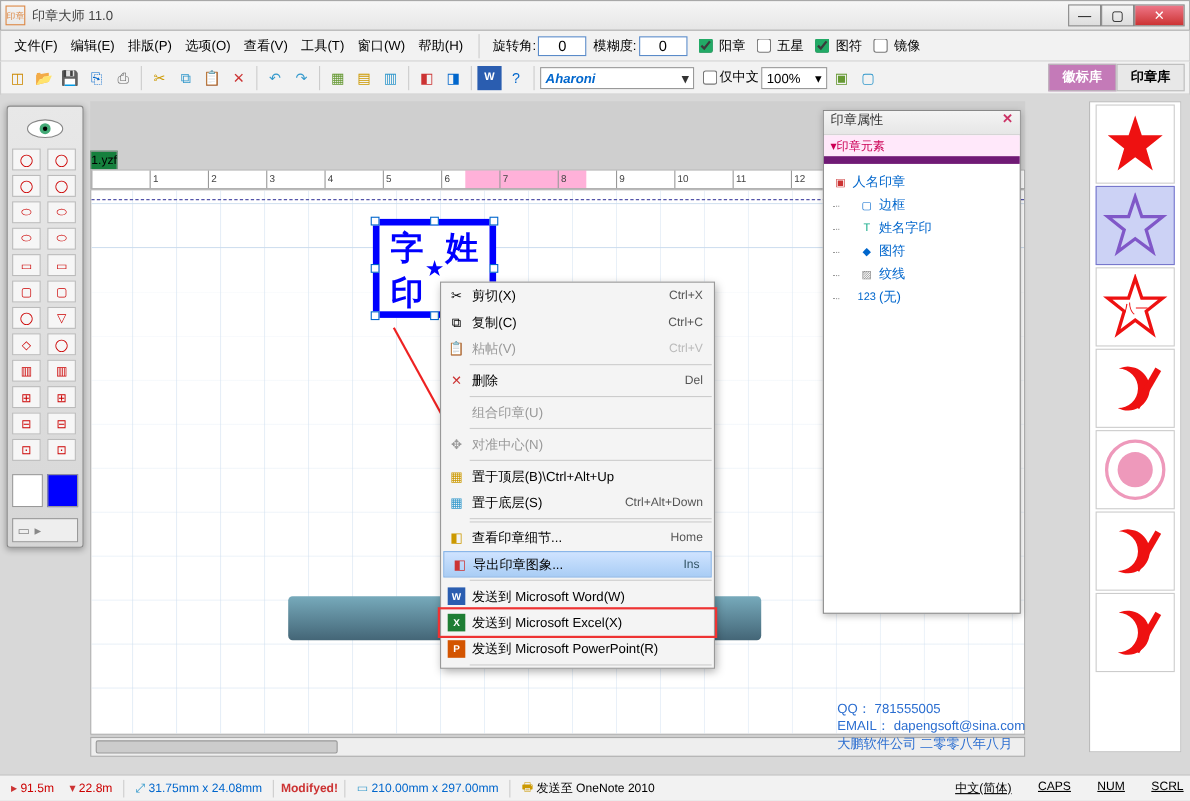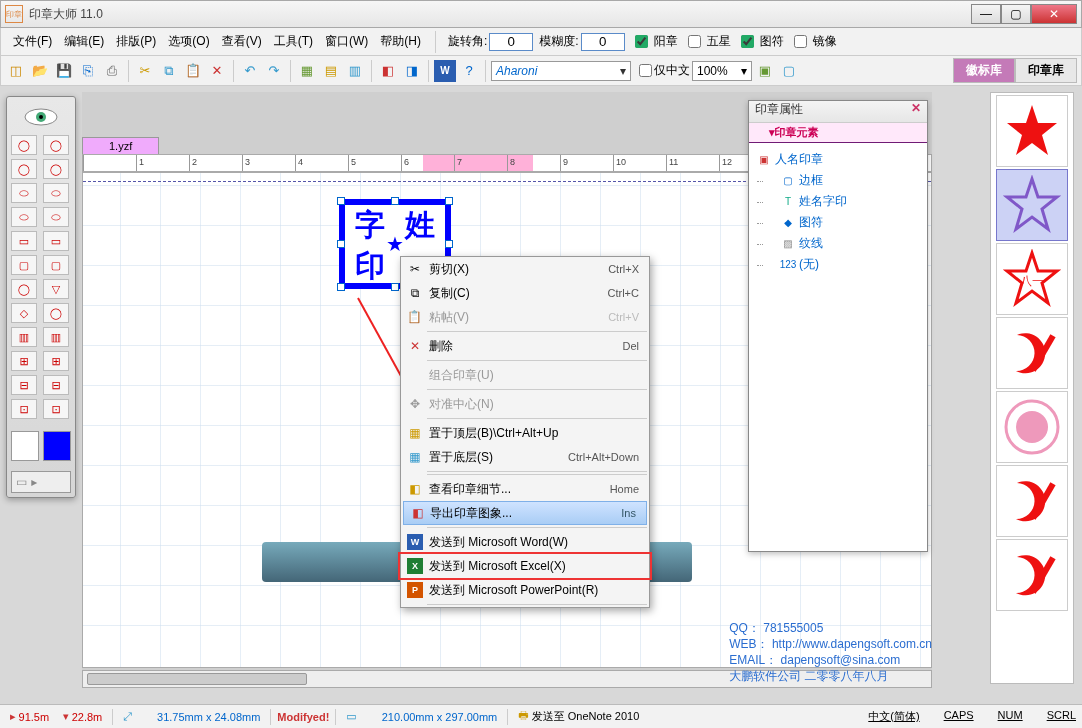--- a/index.html
+++ b/index.html
@@ -18,41 +18,41 @@
 .menubar .menuitem { padding: 2px 6px; }
 .menubar .sep { width:1px; height:22px; background:#ccc; margin:0 6px; }
 .menubar label { margin-left: 4px; }
 .menubar input.num { width: 44px; height:18px; border:1px solid #5a8bc9; background:#fff; text-align:center; }
 .menubar input[type=checkbox]{ margin-left:8px; vertical-align:middle; accent-color:#2a6; }
 
 
 .toolbar { height: 30px; background:#f2f2f2; border:1px solid #ccc; border-top:none; display:flex; align-items:center; padding:0 4px; gap:2px; }
 .tb-btn { width:22px; height:22px; display:flex; align-items:center; justify-content:center; border:1px solid transparent; font-size:13px; }
 .tb-sep { width:1px; height:22px; background:#ccc; margin:0 3px; }
-.font-sel { flex:0 0 auto; width:140px; height:20px; border:1px solid #999; background:#fff; color:#06c; font-weight:normal; font-style:italic; padding:0 4px; display:flex; align-items:center; justify-content:space-between; }
+.font-sel { flex:0 0 auto; width:140px; height:20px; border:1px solid #999; background:#fff; color:#06c; font-weight:bold; font-style:italic; padding:0 4px; display:flex; align-items:center; justify-content:space-between; }
 .zoom-sel { width:60px; height:20px; border:1px solid #999; background:#fff; padding:0 4px; display:flex; align-items:center; justify-content:space-between; }
 .tab-group { display:flex; margin-left:auto; }
 .tab { padding:3px 12px; border:1px solid #bbb; background:#e8e8e8;font-weight:bold; }
 .tab.active { background:#c47ab8; color:#fff; }
 
 
 .palette { position:absolute; left:6px; top:96px; width:70px; background:linear-gradient(#e8e8e8,#d6d6d6); border:1px solid #888; border-radius:3px; box-shadow:0 2px 6px rgba(0,0,0,.3); padding:6px 4px 36px 4px; display:flex; flex-direction:column; gap:4px; }
 .palette-top { height:28px;  display:flex; align-items:center; justify-content:center; }
 .palette-top svg { width:40px; height:20px; }
 .palette-grid { display:grid; grid-template-columns:1fr 1fr; gap:4px; }
 .pbtn { width:26px; height:20px; border:1px solid #bbb; background:#f6f6f6; display:flex; align-items:center; justify-content:center; font-size:11px; color:#c00; }
 .palette-foot { margin-top:8px; display:grid; grid-template-columns:1fr 1fr; gap:4px; }
 .swatch { height:30px; border:1px solid #999; }
 .swatch.w { background:#fff; }
 .swatch.b { background:#00f; }
 .palette-bottom { position:absolute; bottom:4px; left:4px; right:4px; height:22px; border:1px solid #999; background:#eee; display:flex;align-items:center;padding:0 4px;gap:4px; }
 
 
 .workspace { position:absolute; left:82px; top:92px; right:150px; bottom:40px; background:#cfcfcf; }
-.doc-tab { position:absolute; left:0; top:45px; background:#f0abfc; border:1px solid #999; padding:2px 26px; font-size:11px; }
+.doc-tab { position:absolute; left:0; top:45px; background:#15803d; border:1px solid #999; padding:2px 0; font-size:11px; }
 .ruler-h { position:absolute; left:0; top:62px; right:0; height:18px; background:#fff; border:1px solid #aaa; font-size:9px; display:flex; }
 .ruler-h .tick { flex:1; border-left:1px solid #999; position:relative; }
 .ruler-h .tick span { position:absolute; left:2px; top:2px; color:#444; }
 .ruler-h .sel { position:absolute; left:340px; width:110px; top:0; bottom:0; background:rgba(255,100,180,.5); }
 .canvas { position:absolute; left:0; right:0; top:80px; bottom:20px; background:#fff; border:1px solid #aaa; overflow:hidden; }
 .canvas .grid { position:absolute; inset:0; background-image:repeating-linear-gradient(0deg,transparent,transparent 39px,#cde 40px),repeating-linear-gradient(90deg,transparent,transparent 39px,#cde 40px); background-position:-2px -2px; }
 .canvas .margin-line { position:absolute; left:0; right:0; top:8px; border-top:1px dashed #55a; }
 
 .stamp { position:absolute; left:256px; top:26px; width:112px; height:90px; border:6px solid #00f; background:#fff; }
 .stamp .handle { position:absolute; width:8px; height:8px; background:#fff; border:1px solid #06c; }
@@ -79,21 +79,21 @@
 .ctx .row.disabled .sc { color:#bbb; }
 .ctx hr { border:none; border-top:1px solid #ccc; margin:2px 2px 2px 26px; }
 .ctx .row.hl { background:linear-gradient(#cfe3ff,#a9cdf5); border:1px solid #7fb0e8; margin:0 2px; padding-left:26px; }
 .ctx .row.hl .sc { color:#356; }
 .ctx-annot { position:absolute; border:2px solid #e33; pointer-events:none; }
 
 
 .props { position:absolute; right:154px; top:100px; width:180px; background:#fff; border:1px solid #888; box-shadow:0 2px 6px rgba(0,0,0,.25); }
 .props-title { height:22px; background:linear-gradient(#f4f4f4,#e6e6e6); border-bottom:1px solid #ccc; display:flex; align-items:flex-start; padding:0 6px; font-size:12px; color:#333; }
 .props-title .x { margin-left:auto; color:#c36; font-weight:bold; }
-.props-sect { background:#ffe8fa; color:#c05; padding:2px 20px; font-size:11px; border-bottom:1px solid #701a75;font-weight:bold; }
+.props-sect { background:#ffe8fa; color:#c05; padding:2px 6px; font-size:11px; border-bottom:7px solid #701a75; }
 .tree { padding:6px 4px; font-size:12px; color:#06c; }
 .tree .node { padding:2px 0 2px 14px; position:relative; display:flex; align-items:center; gap:4px; }
 .tree .node::before { content:""; position:absolute; left:4px; top:50%; width:6px; border-top:1px dotted #999; }
 .tree .root::before { display:none; }
 .tree .ic { width:14px; height:12px; display:inline-flex; align-items:center; justify-content:center; font-size:10px; }
 .props-pad { height:270px; }
 
 
 .emblems { position:absolute; right:8px; top:92px; bottom:44px; width:84px; background:#fff; border:1px solid #bbb; overflow-y:auto; }
 .emblems::-webkit-scrollbar{width:14px}.emblems::-webkit-scrollbar-thumb{background:#ccc;border:1px solid #999}
@@ -101,21 +101,21 @@
 .emb.sel { border:1px solid #77c; background:#ccd2f5; }
 .emb svg { width:60px; height:60px; }
 
 
 .contact { position:absolute; right:150px; bottom:44px; font-size:12px; color:#2a6dd0; line-height:16px; text-align:left; }
 
 
 .status { position:absolute; left:0; right:0; bottom:0; height:24px; background:#f2f2f2; border-top:1px solid #bbb; display:flex; align-items:center; font-size:11px; padding:0 6px; gap:6px; }
 .status .pill { display:flex; align-items:center; gap:3px; padding:0 4px; }
 .status .red { color:#c00; }
-.status .blue { color:#06c;margin-left:22px; }
+.status .blue { color:#06c; }
 .status .sep { width:1px; height:16px; background:#ccc; }
 .status .modif { color:#c33; font-weight:bold; }
 .status .right { margin-left:auto; display:flex; gap:24px;text-decoration:underline; }
 </style>
 </head>
 <body>
 
 <div class="titlebar">
   <div class="app-icon">印章</div>
   <div class="title">印章大师 11.0</div>
@@ -470,21 +470,20 @@
     <div class="emb">
       <svg viewBox="0 0 60 60">
         <path d="M15 12 A20 20 0 1 1 14 48 A14 14 0 1 0 15 12 Z" fill="#e11"></path>
         <rect x="38" y="10" width="6" height="40" fill="#e11" transform="rotate(30 41 30)"></rect>
       </svg>
     </div>
   </div>
 
 <div class="contact">
   <div>QQ： 781555005</div>
-  <div>WEB： http://www.dapengsoft.com.cn</div>
   <div>EMAIL： dapengsoft@sina.com</div>
   <div>大鹏软件公司  二零零八年八月</div>
 </div>
 
 <div class="status">
   <span class="pill">
       <span style="color:#c33">▸</span>
       <span class="red">91.5m</span>
     </span>
   <span class="pill">

